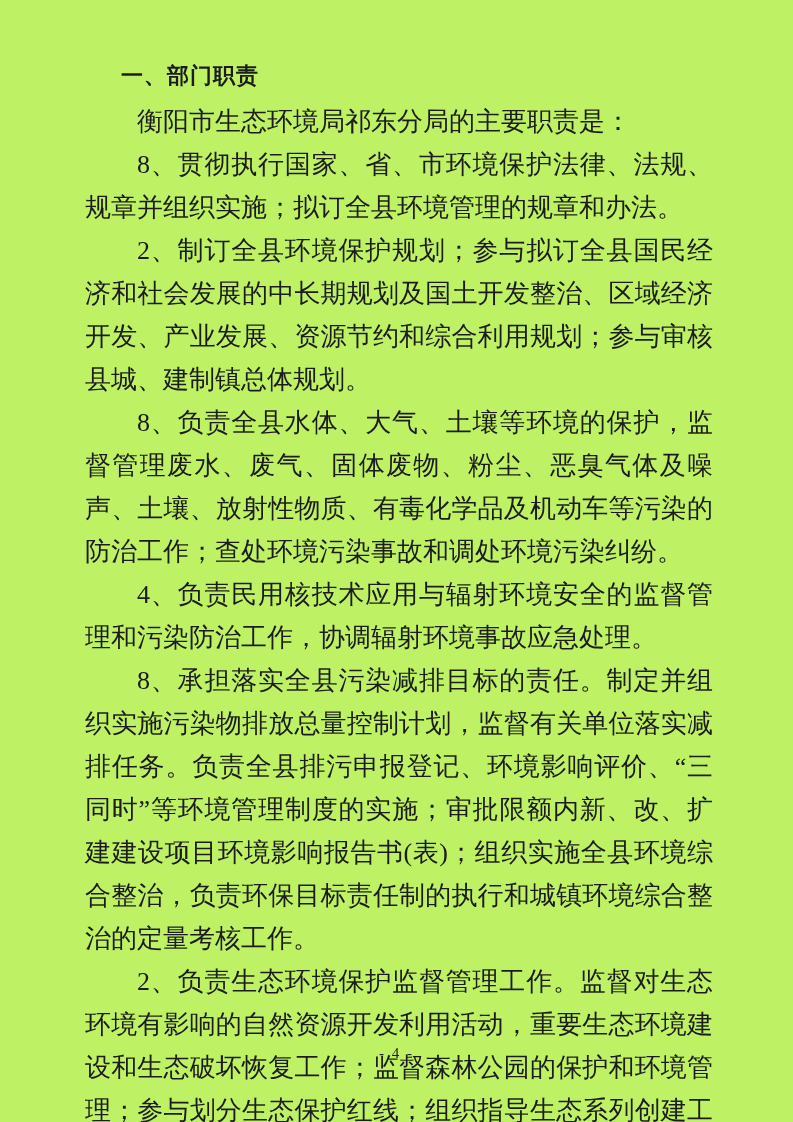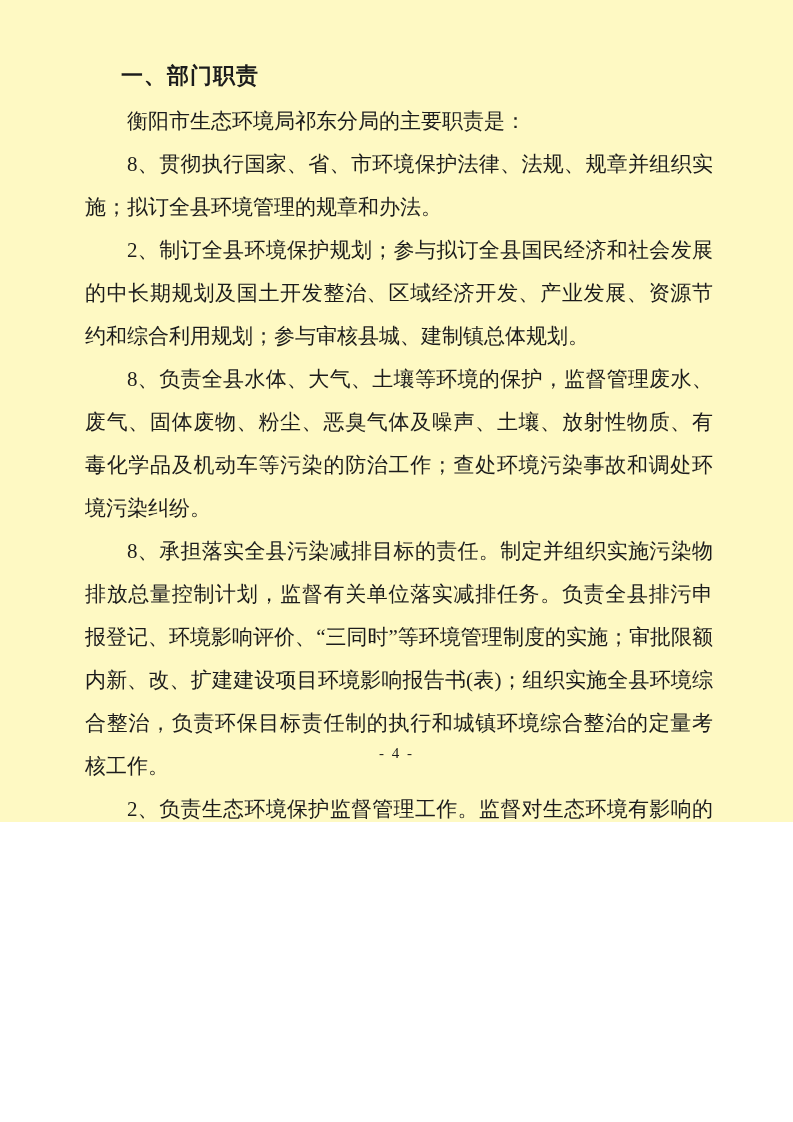--- a/index.html
+++ b/index.html
@@ -3,43 +3,43 @@
 <meta charset="utf-8">
 <style>
   html, body {
     margin: 0;
     padding: 0;
     background: #ffffff;
   }
   .page {
     position: relative;
     width: 793px;
-    height: 822px;
-    background: #fef9c3;
+    height: 1122px;
+    background: #bef264;
     color: #1c1c1c;
     font-family: "Liberation Serif", serif;
     overflow: hidden;
   }
   .content {
     position: absolute;
     left: 85px;
     top: 52px;
     width: 628px;
   }
   .heading {
     margin: 0 0 0 36px;
     font-family: "Liberation Sans", sans-serif;
     font-size: 22px;
     font-weight: bold;
     line-height: 48px;
     letter-spacing: 1px;
   }
   .intro, .para {
     margin: 0;
-    font-size: 21px;
+    font-size: 26px;
     line-height: 43px;
     text-align: justify;
     text-justify: inter-ideograph;
     text-indent: 2em;
     word-break: break-all;
   }
   .page-number {
     position: absolute;
     left: 0;
     right: 0;
@@ -53,17 +53,18 @@
 </head>
 <body>
 
 <div class="page">
   <div class="content">
     <h1 class="heading">一、部门职责</h1>
     <p class="intro">衡阳市生态环境局祁东分局的主要职责是：</p>
     <p class="para">8、贯彻执行国家、省、市环境保护法律、法规、规章并组织实施；拟订全县环境管理的规章和办法。</p>
     <p class="para">2、制订全县环境保护规划；参与拟订全县国民经济和社会发展的中长期规划及国土开发整治、区域经济开发、产业发展、资源节约和综合利用规划；参与审核县城、建制镇总体规划。</p>
     <p class="para">8、负责全县水体、大气、土壤等环境的保护，监督管理废水、废气、固体废物、粉尘、恶臭气体及噪声、土壤、放射性物质、有毒化学品及机动车等污染的防治工作；查处环境污染事故和调处环境污染纠纷。</p>
+    <p class="para">4、负责民用核技术应用与辐射环境安全的监督管理和污染防治工作，协调辐射环境事故应急处理。</p>
     <p class="para">8、承担落实全县污染减排目标的责任。制定并组织实施污染物排放总量控制计划，监督有关单位落实减排任务。负责全县排污申报登记、环境影响评价、“三同时”等环境管理制度的实施；审批限额内新、改、扩建建设项目环境影响报告书(表)；组织实施全县环境综合整治，负责环保目标责任制的执行和城镇环境综合整治的定量考核工作。</p>
     <p class="para">2、负责生态环境保护监督管理工作。监督对生态环境有影响的自然资源开发利用活动，重要生态环境建设和生态破坏恢复工作；监督森林公园的保护和环境管理；参与划分生态保护红线；组织指导生态系列创建工作。</p>
   </div>
   <div class="page-number">- 4 -</div>
 </div>
 
 </body></html>

